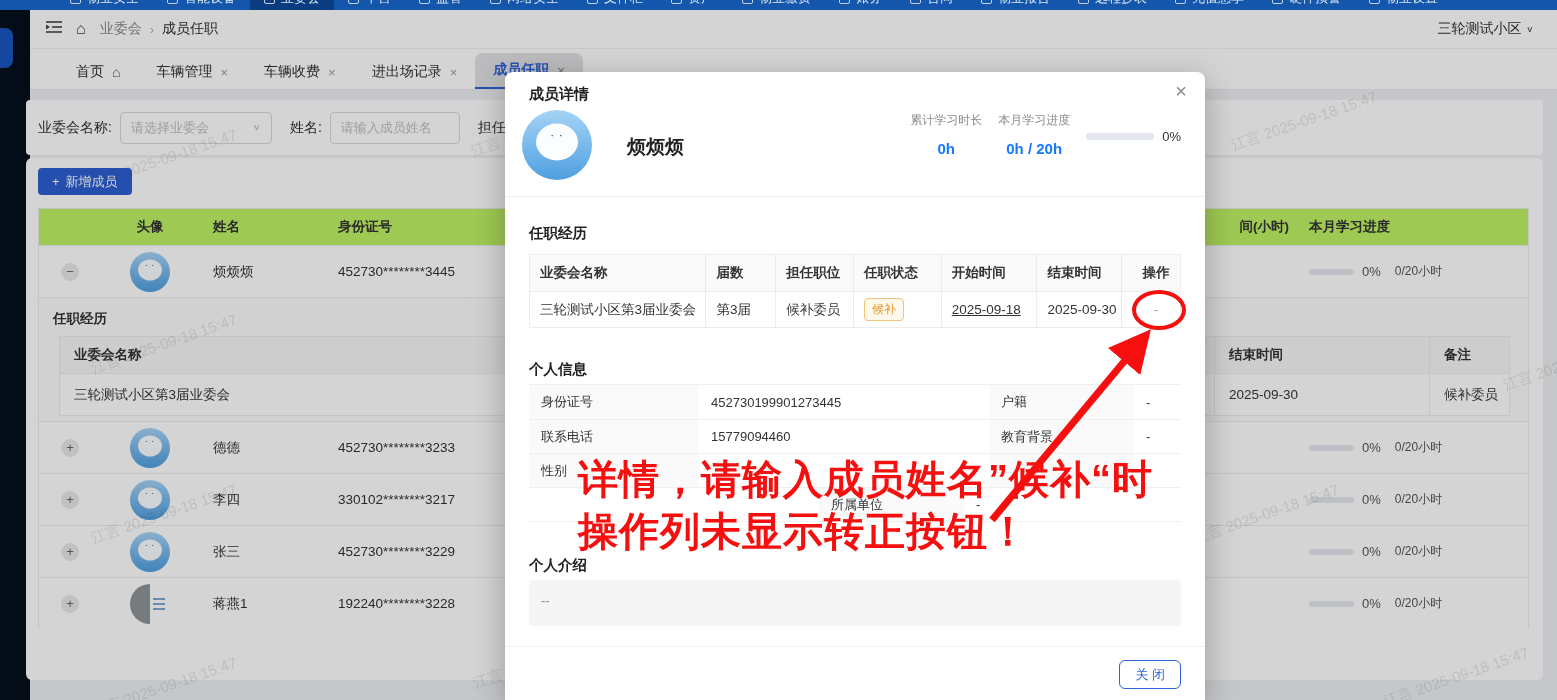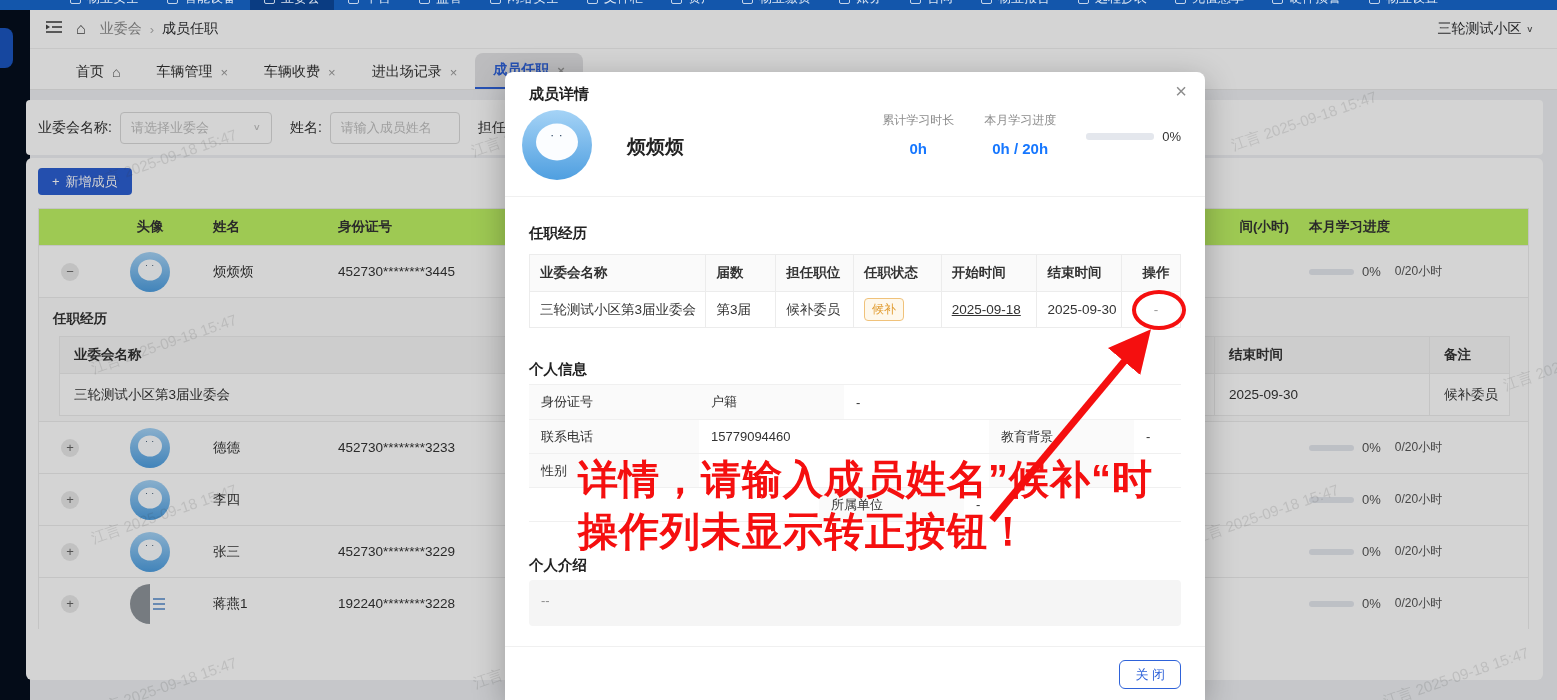--- a/index.html
+++ b/index.html
@@ -80,21 +80,21 @@
   #mask{ position:absolute; left:0; top:10px; width:1557px; height:690px; background:rgba(0,0,0,.17); z-index:3; }
 
   
   #modal{ position:absolute; left:505px; top:72px; width:700px; height:628px; background:#fff; border-radius:8px 8px 0 0; box-shadow:0 8px 32px rgba(0,0,0,.28); z-index:10; }
   #modal-title{ position:absolute; left:24px; top:13px; font-size:15px; font-weight:bold; color:#222; }
   #modal-close{ position:absolute; right:18px; top:8px; font-size:20px; color:#8c8c8c; cursor:pointer; }
   .avatar-lg{ position:absolute; left:17px; top:38px; width:70px; height:70px; border-radius:50%; background:linear-gradient(180deg,#a5d3f6,#4f9fe0); overflow:hidden; }
   .avatar-lg::before{ content:""; position:absolute; left:50%; top:46%; transform:translate(-50%,-50%); width:42px; height:37px; background:#fbfdff; border-radius:50%; }
   .avatar-lg::after{ content:"˙ ˙"; position:absolute; left:50%; top:44%; transform:translate(-50%,-50%); color:#37506b; font-size:14px; }
   #modal-name{ position:absolute; left:122px; top:62px; font-size:19px; font-weight:bold; color:#222; }
-  #modal-stats{ position:absolute; right:24px; top:40px; display:flex; align-items:flex-start; gap:30px; }
+  #modal-stats{ position:absolute; right:24px; top:40px; display:flex; align-items:flex-start; gap:16px; }
   .stat{ text-align:center; }
   .stat .s-label{ font-size:12px; color:#8c8c8c; margin-bottom:11px; }
   .stat .s-value{ font-size:15px; font-weight:bold; color:#1677ff; }
   .stat-bar{ display:flex; align-items:center; margin-top:17px; }
   .stat-bar .track{ width:68px; height:7px; }
   .stat-bar .pct{ color:#333; }
   .m-divider{ position:absolute; left:0; top:124px; width:100%; border-top:1px solid #f0f0f0; }
   .m-sec-title{ position:absolute; left:24px; font-size:14.5px; font-weight:bold; color:#222; }
   
   #career-table{ position:absolute; left:24px; top:182px; width:652px; border:1px solid #ececec; font-size:13.5px; color:#333; }
@@ -318,20 +318,21 @@
             </span>
           </div>
           <div class="t-row">
             <span class="t-exp">
               <span class="expand-btn">+</span>
             </span>
             <span class="t-avatar">
               <span class="avatar"></span>
             </span>
             <span class="t-name">李四</span>
+            <span class="t-id">330102********3217</span>
             <span class="t-mid"></span>
             <span class="t-prog">
               <span class="track"></span>
               <span class="pct">0%</span>
               <span class="hrs">0/20小时</span>
             </span>
           </div>
           <div class="t-row">
             <span class="t-exp">
               <span class="expand-btn">+</span>
@@ -436,20 +437,21 @@
           <span class="c-cell" style="width: 59px; justify-content: center;">
             <span style="color: rgb(153, 153, 153);">-</span>
           </span>
         </div>
     </div>
 
     <div class="m-sec-title" style="top:288px">个人信息</div>
     <div id="personal-table">
         <div class="p-row">
           <span class="p-cell p-l1">身份证号</span>
+          <span class="p-cell p-v1">452730199901273445</span>
           <span class="p-cell p-l2">户籍</span>
           <span class="p-cell p-v2">-</span>
         </div>
         <div class="p-row">
           <span class="p-cell p-l1">联系电话</span>
           <span class="p-cell p-v1">15779094460</span>
           <span class="p-cell p-l2">教育背景</span>
           <span class="p-cell p-v2">-</span>
         </div>
         <div class="p-row">

